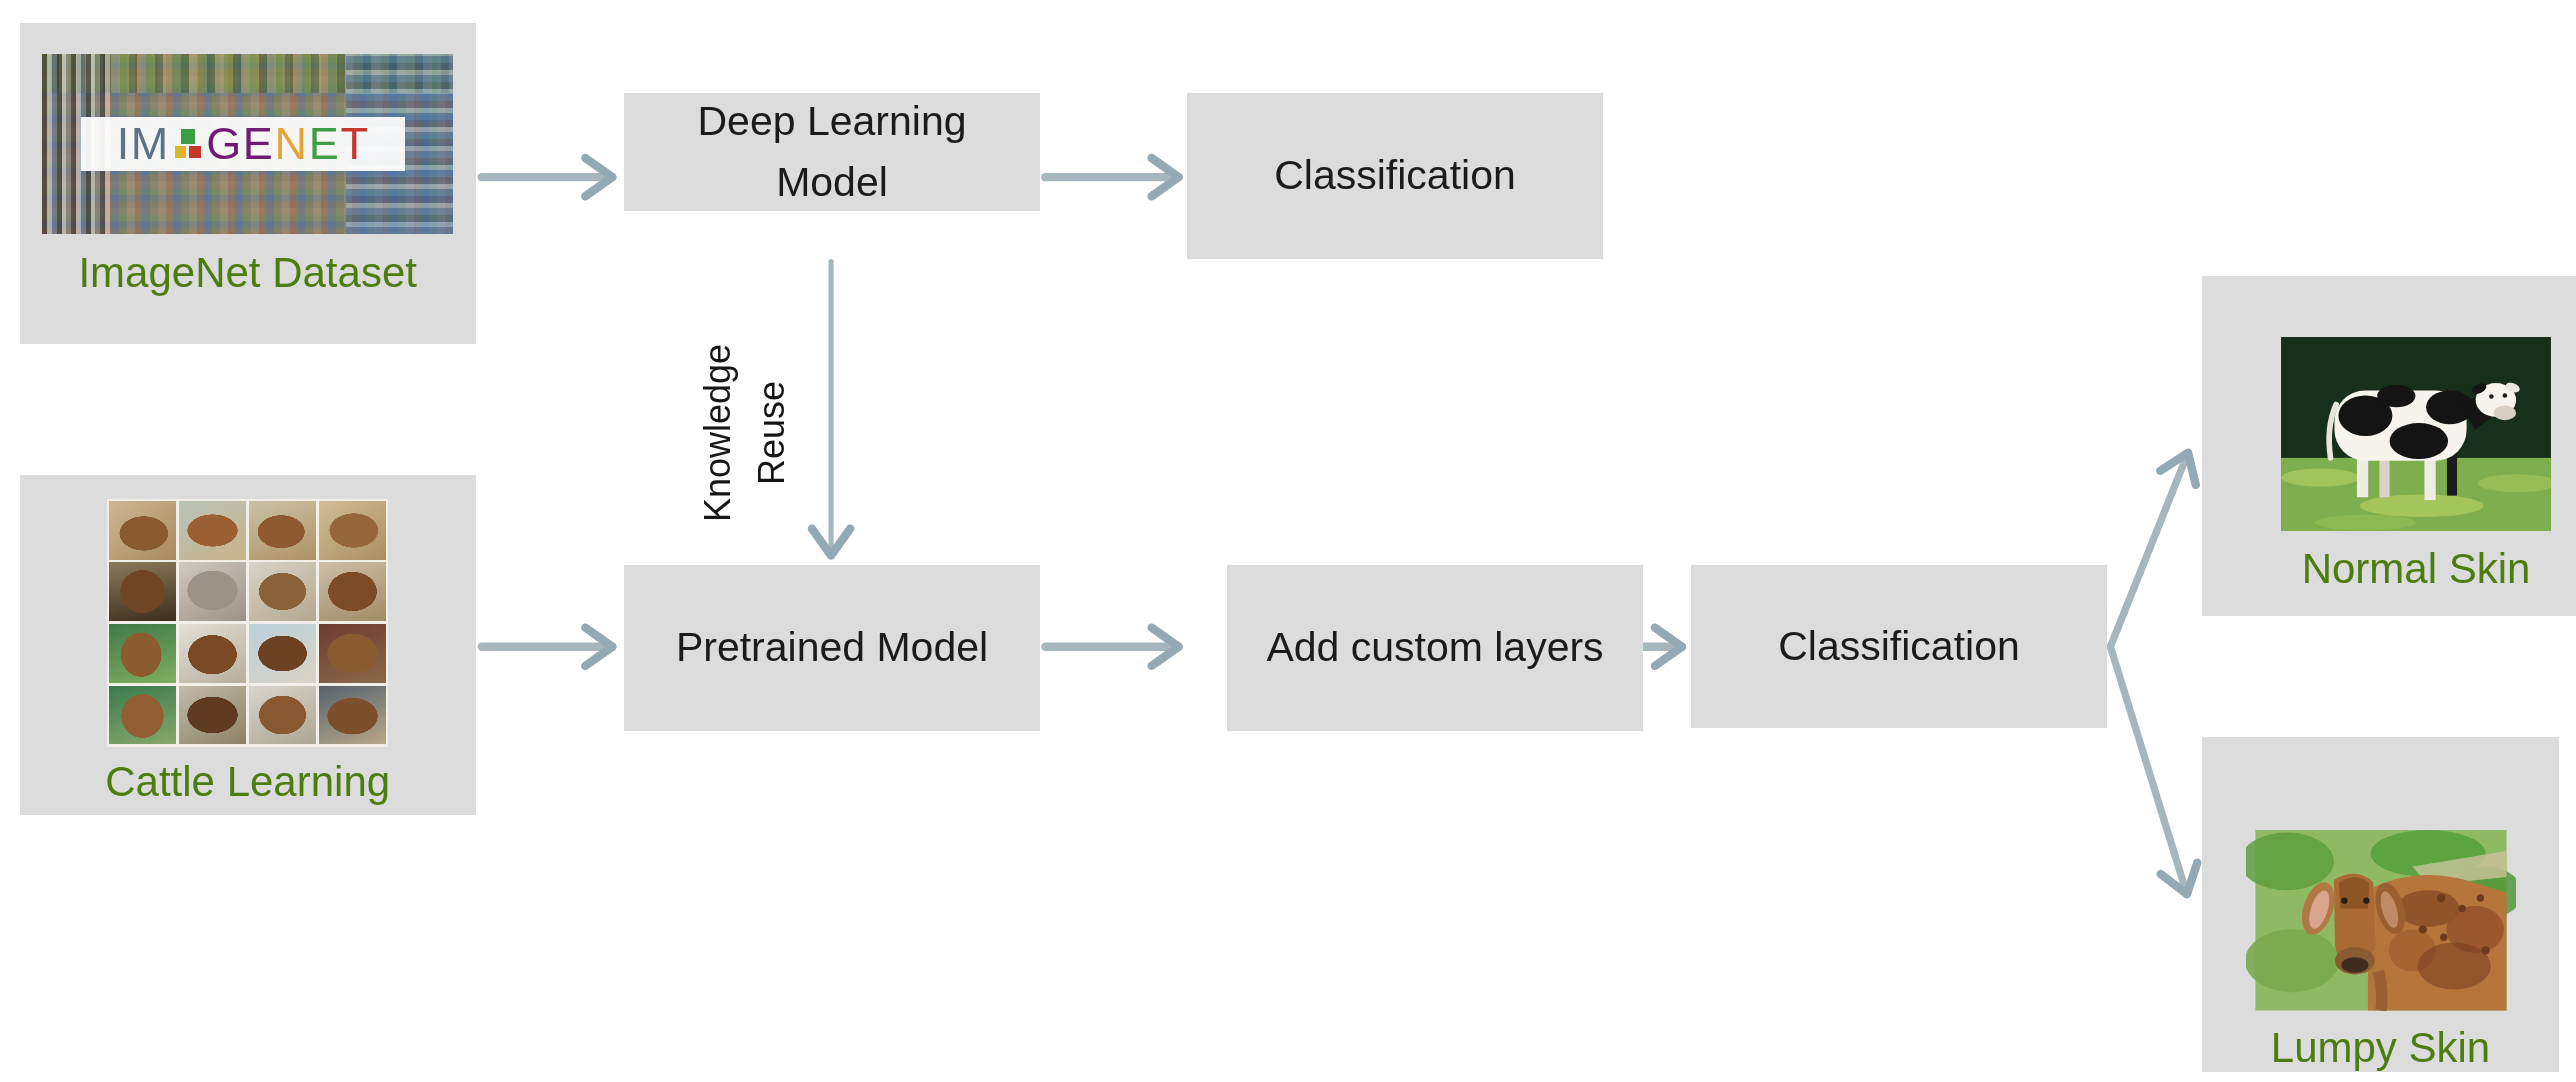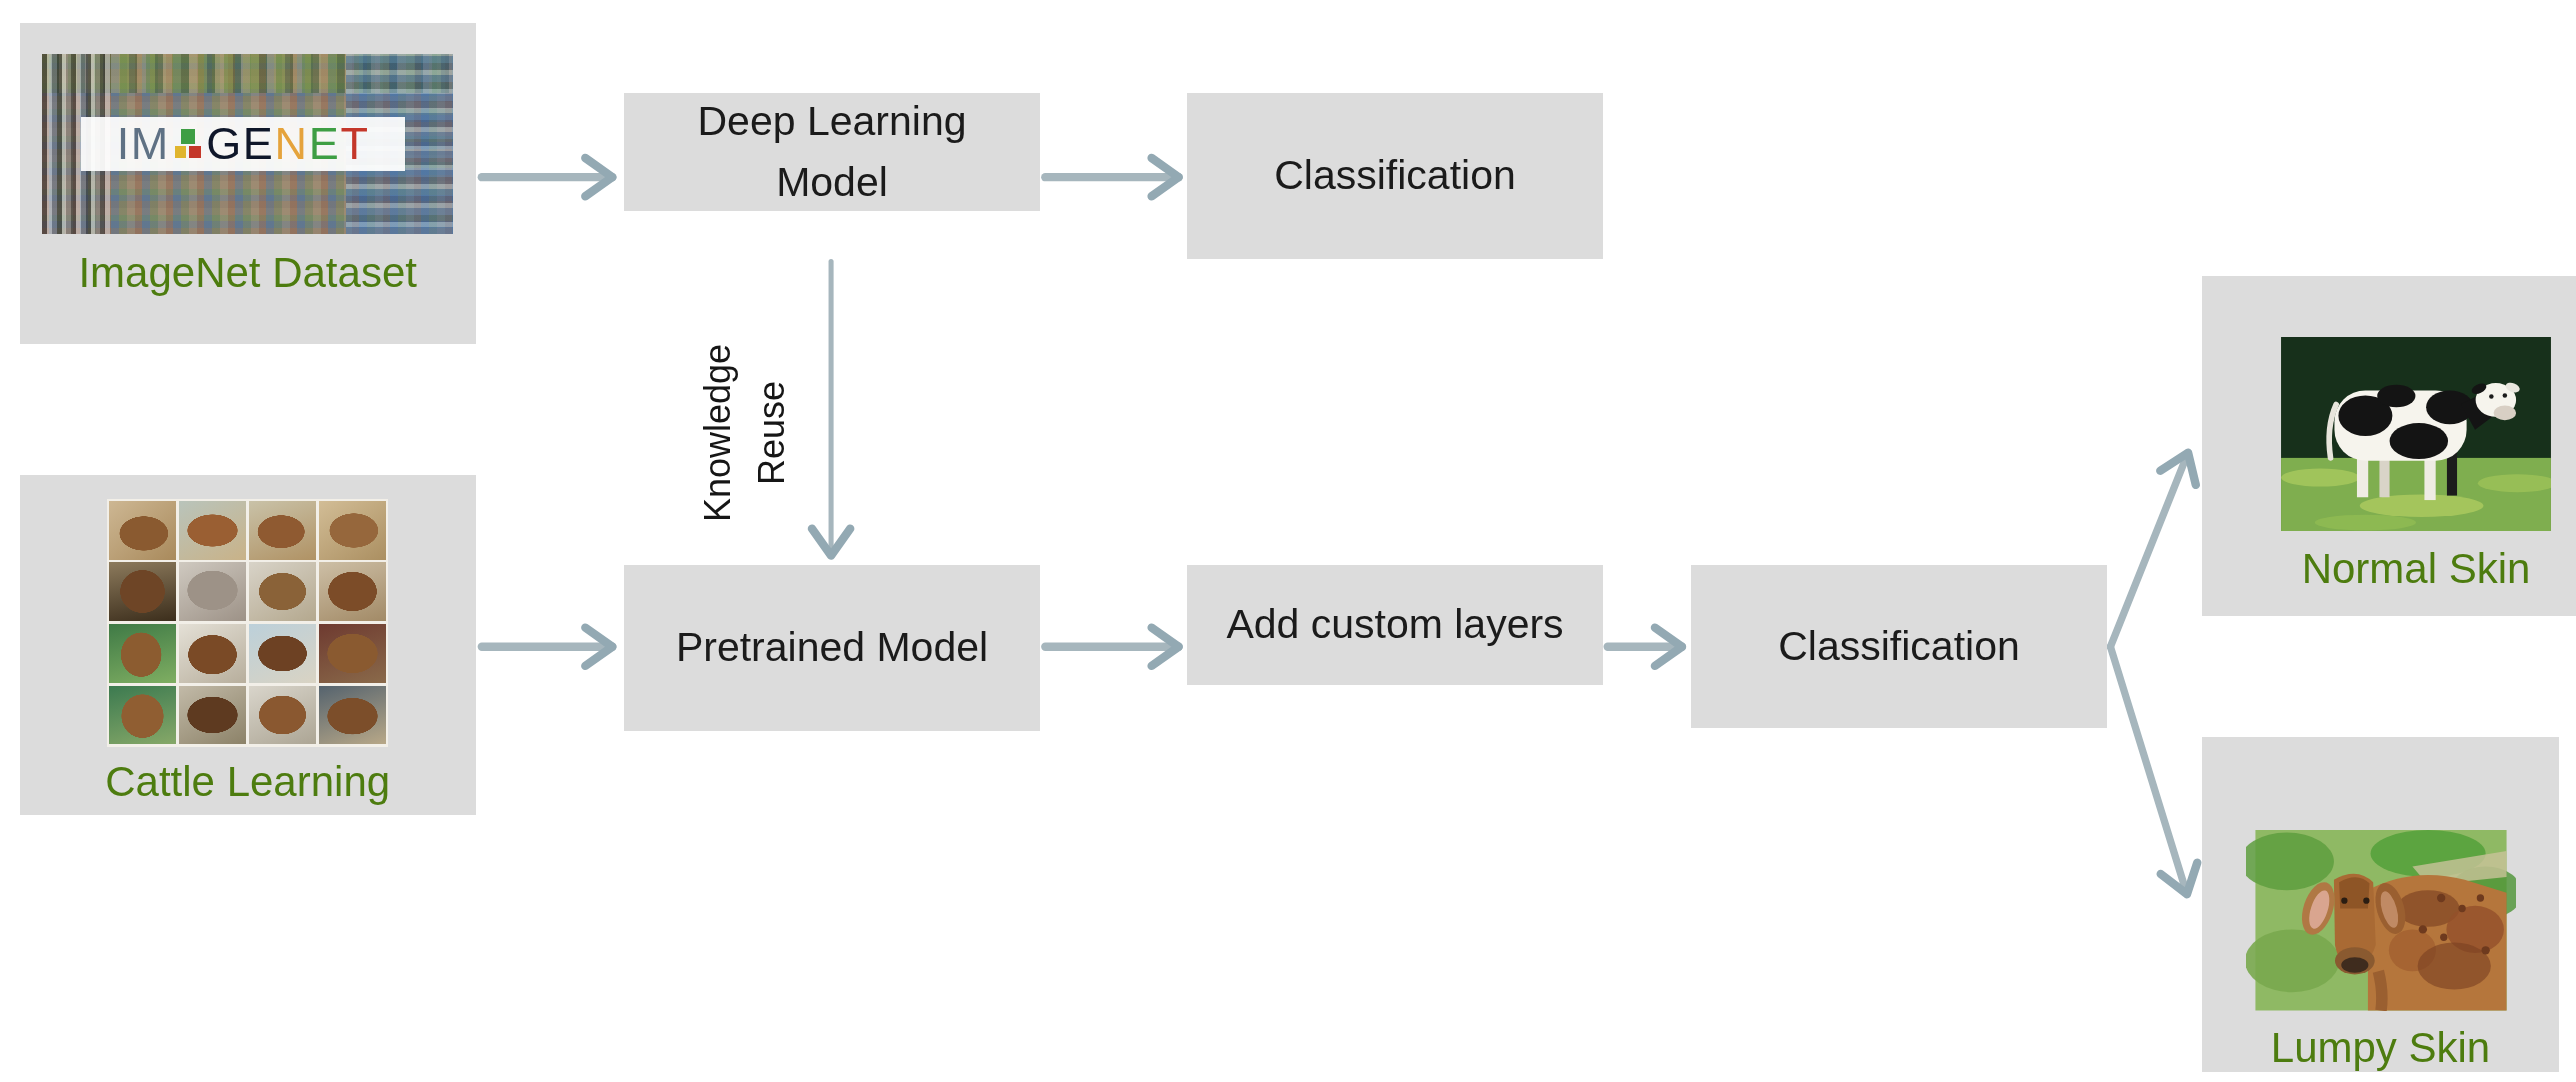--- a/index.html
+++ b/index.html
@@ -120,21 +120,21 @@
       <div class="mosaic-tint top"></div>
       <div class="mosaic-tint left"></div>
       <div class="mosaic-tint right"></div>
       <div class="logo-band">
         <span style="color: rgb(95, 113, 132);">IM</span>
         <span class="logo-dots">
           <span class="d0" style="background-color: rgb(62, 158, 68);"></span>
           <span class="d1" style="background-color: rgb(224, 181, 46);"></span>
           <span class="d2" style="background-color: rgb(196, 55, 42);"></span>
         </span>
-        <span style="color: #0f172a;">GE</span>
+        <span style="color: #701a75;">GE</span>
         <span style="color: rgb(229, 163, 60);">N</span>
         <span style="color: rgb(62, 158, 68);">E</span>
         <span style="color: rgb(196, 55, 42);">T</span>
       </div>
     </div>
     <div class="caption" style="margin-top:15.8px;">ImageNet Dataset</div>
   </div>
 
   <div class="box" style="left:624px;top:93px;width:416px;height:118px;">
     <div class="flow-label">
@@ -171,21 +171,21 @@
       <div class="cattle-cell"></div>
       <div class="cattle-cell"></div>
     </div>
     <div class="caption" style="margin-top:11.3px;">Cattle Learning</div>
   </div>
 
   <div class="box" style="left:624px;top:565px;width:416px;height:166px;">
     <div class="flow-label">Pretrained Model</div>
   </div>
 
-  <div class="box" style="left:1187px;top:565px;width:416px;height:120px;">
+  <div class="box" style="left:1227px;top:565px;width:416px;height:166px;">
     <div class="flow-label">Add custom layers</div>
   </div>
 
   <div class="box" style="left:1691px;top:565px;width:416px;height:163px;">
     <div class="flow-label">Classification</div>
   </div>
 
   <div class="box pictbox" style="left:2202px;top:276px;width:428px;height:340px;padding-top:61px;box-sizing:border-box;">
     <svg class="cow-photo" width="270" height="194" viewBox="0 0 480 345">
       <rect x="0" y="0" width="480" height="345" fill="#17301b"></rect>

